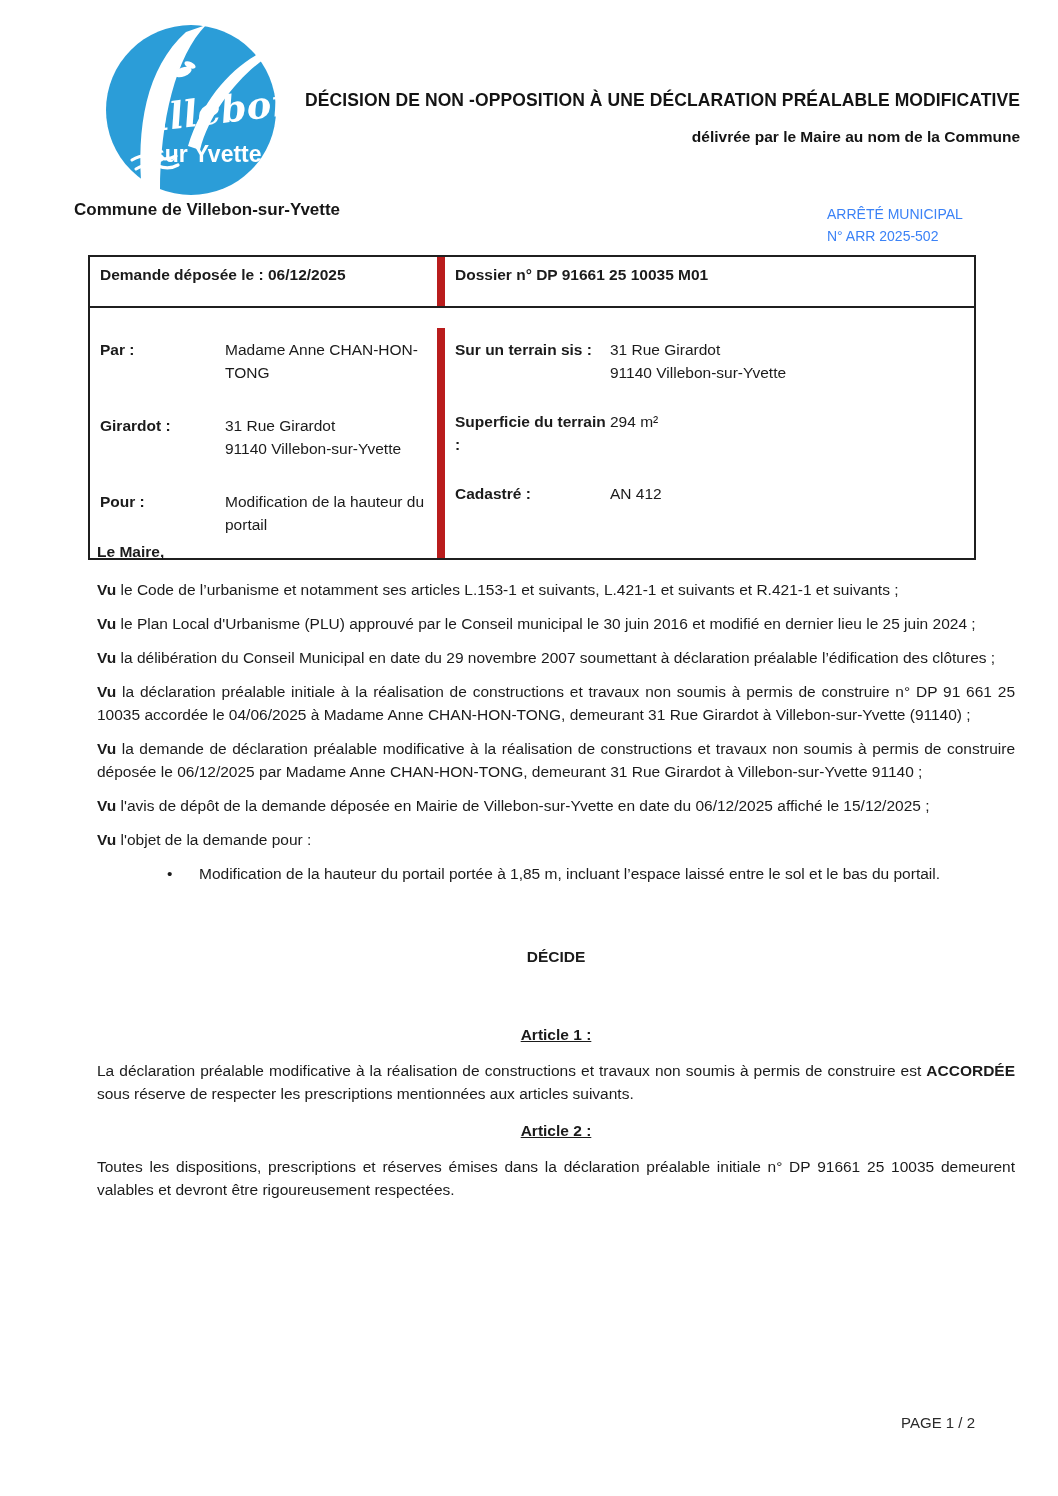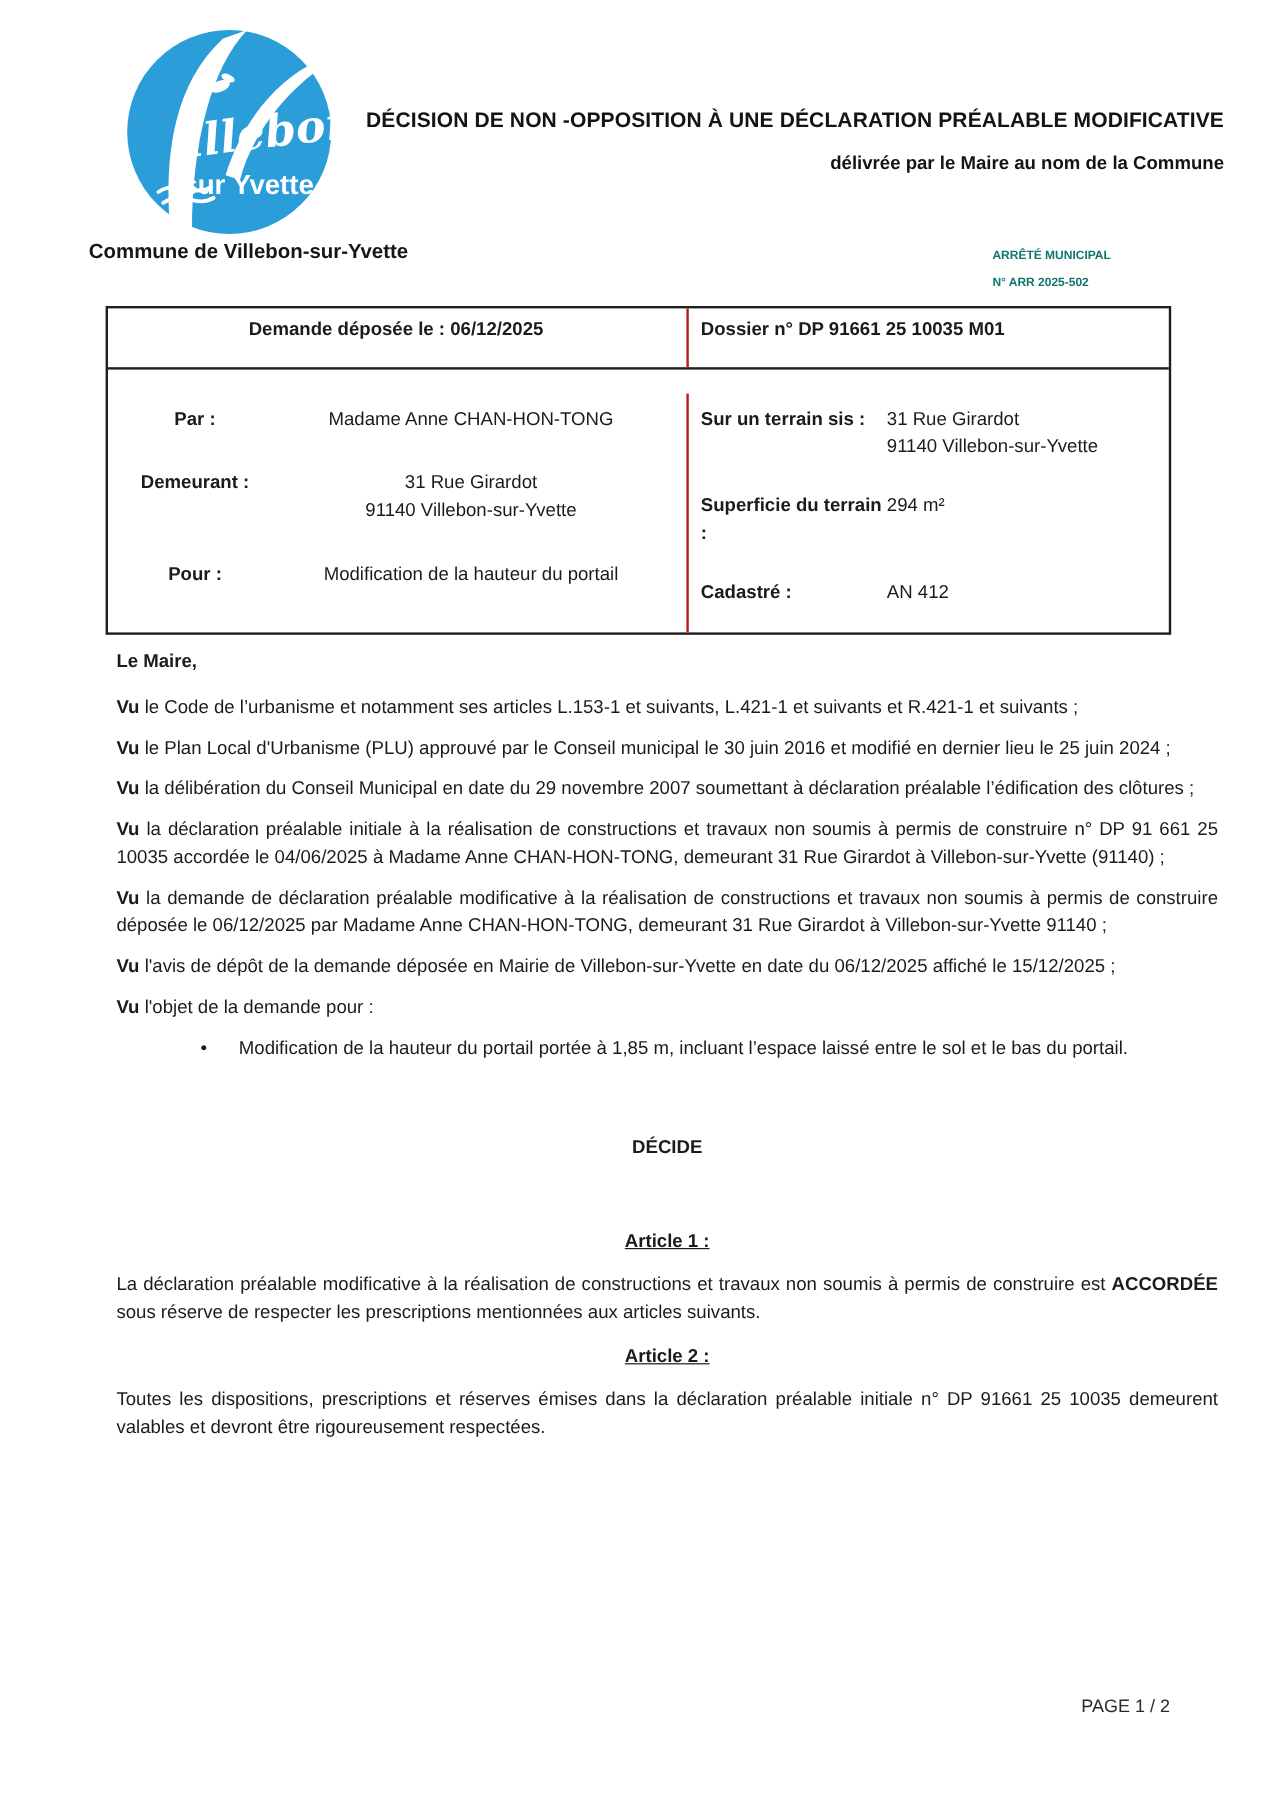--- a/index.html
+++ b/index.html
@@ -14,26 +14,26 @@
   }
   
   .logo{position:absolute;left:100px;top:24px;width:182px;height:172px;}
   .logo svg{display:block;}
   
   .title-block{position:absolute;left:250px;top:90px;width:770px;text-align:right;}
   .doc-title{font-size:17.5px;font-weight:bold;letter-spacing:.1px;color:#141414;}
   .doc-subtitle{font-size:15.5px;font-weight:bold;margin-top:17px;color:#141414;}
   
   .commune{position:absolute;left:74px;top:200px;font-size:17px;font-weight:bold;color:#161616;}
-  .arrete-block{position:absolute;left:827px;top:203px;font-size:10px;font-weight:bold;line-height:22px;color:#0f766e;}
+  .arrete-block{position:absolute;left:827px;top:203px;font-size:14px;font-weight:normal;line-height:22px;color:#3b82f6;}
   
   .info-table{position:absolute;left:88px;top:255px;width:884px;border:2px solid #1f1f1f;font-size:15.5px;}
   .it-row1{display:flex;border-bottom:2px solid #1f1f1f;}
   .it-row1 .cell{padding:9px 12px 22px 10px;font-weight:bold;}
-  .cell-left{width:484px;border-right:2px solid #b91c1c;box-sizing:border-box;text-align:center;}
+  .cell-left{width:355px;border-right:8px solid #b91c1c;box-sizing:border-box;}
   .cell-right{flex:1;box-sizing:border-box;}
   .it-row2{display:flex;}
   .it-row2 .cell{padding:10px 12px 16px 10px;margin-top:20px;}
   .field{display:flex;margin-bottom:30px;}
   .field:last-child{margin-bottom:6px;}
   .f-label{font-weight:bold;flex:0 0 125px;line-height:23px;}
   .cell-right .f-label{flex:0 0 155px;}
   .f-value{flex:1;line-height:23px;white-space:pre-line;}
   .fr-gap{margin-bottom:26px;}
   
@@ -94,21 +94,21 @@
       <div class="cell cell-left">Demande déposée le : 06/12/2025</div>
       <div class="cell cell-right">Dossier n° DP 91661 25 10035 M01</div>
     </div>
     <div class="it-row2">
       <div class="cell cell-left">
         <div class="field">
           <span class="f-label">Par :</span>
           <span class="f-value">Madame Anne CHAN-HON-TONG</span>
         </div>
         <div class="field">
-          <span class="f-label">Demeurant :</span>
+          <span class="f-label">Girardot :</span>
           <span class="f-value">31 Rue Girardot
 91140 Villebon-sur-Yvette</span>
         </div>
         <div class="field">
           <span class="f-label">Pour :</span>
           <span class="f-value">Modification de la hauteur du portail</span>
         </div>
       </div>
       <div class="cell cell-right">
         <div class="field fr-gap">

